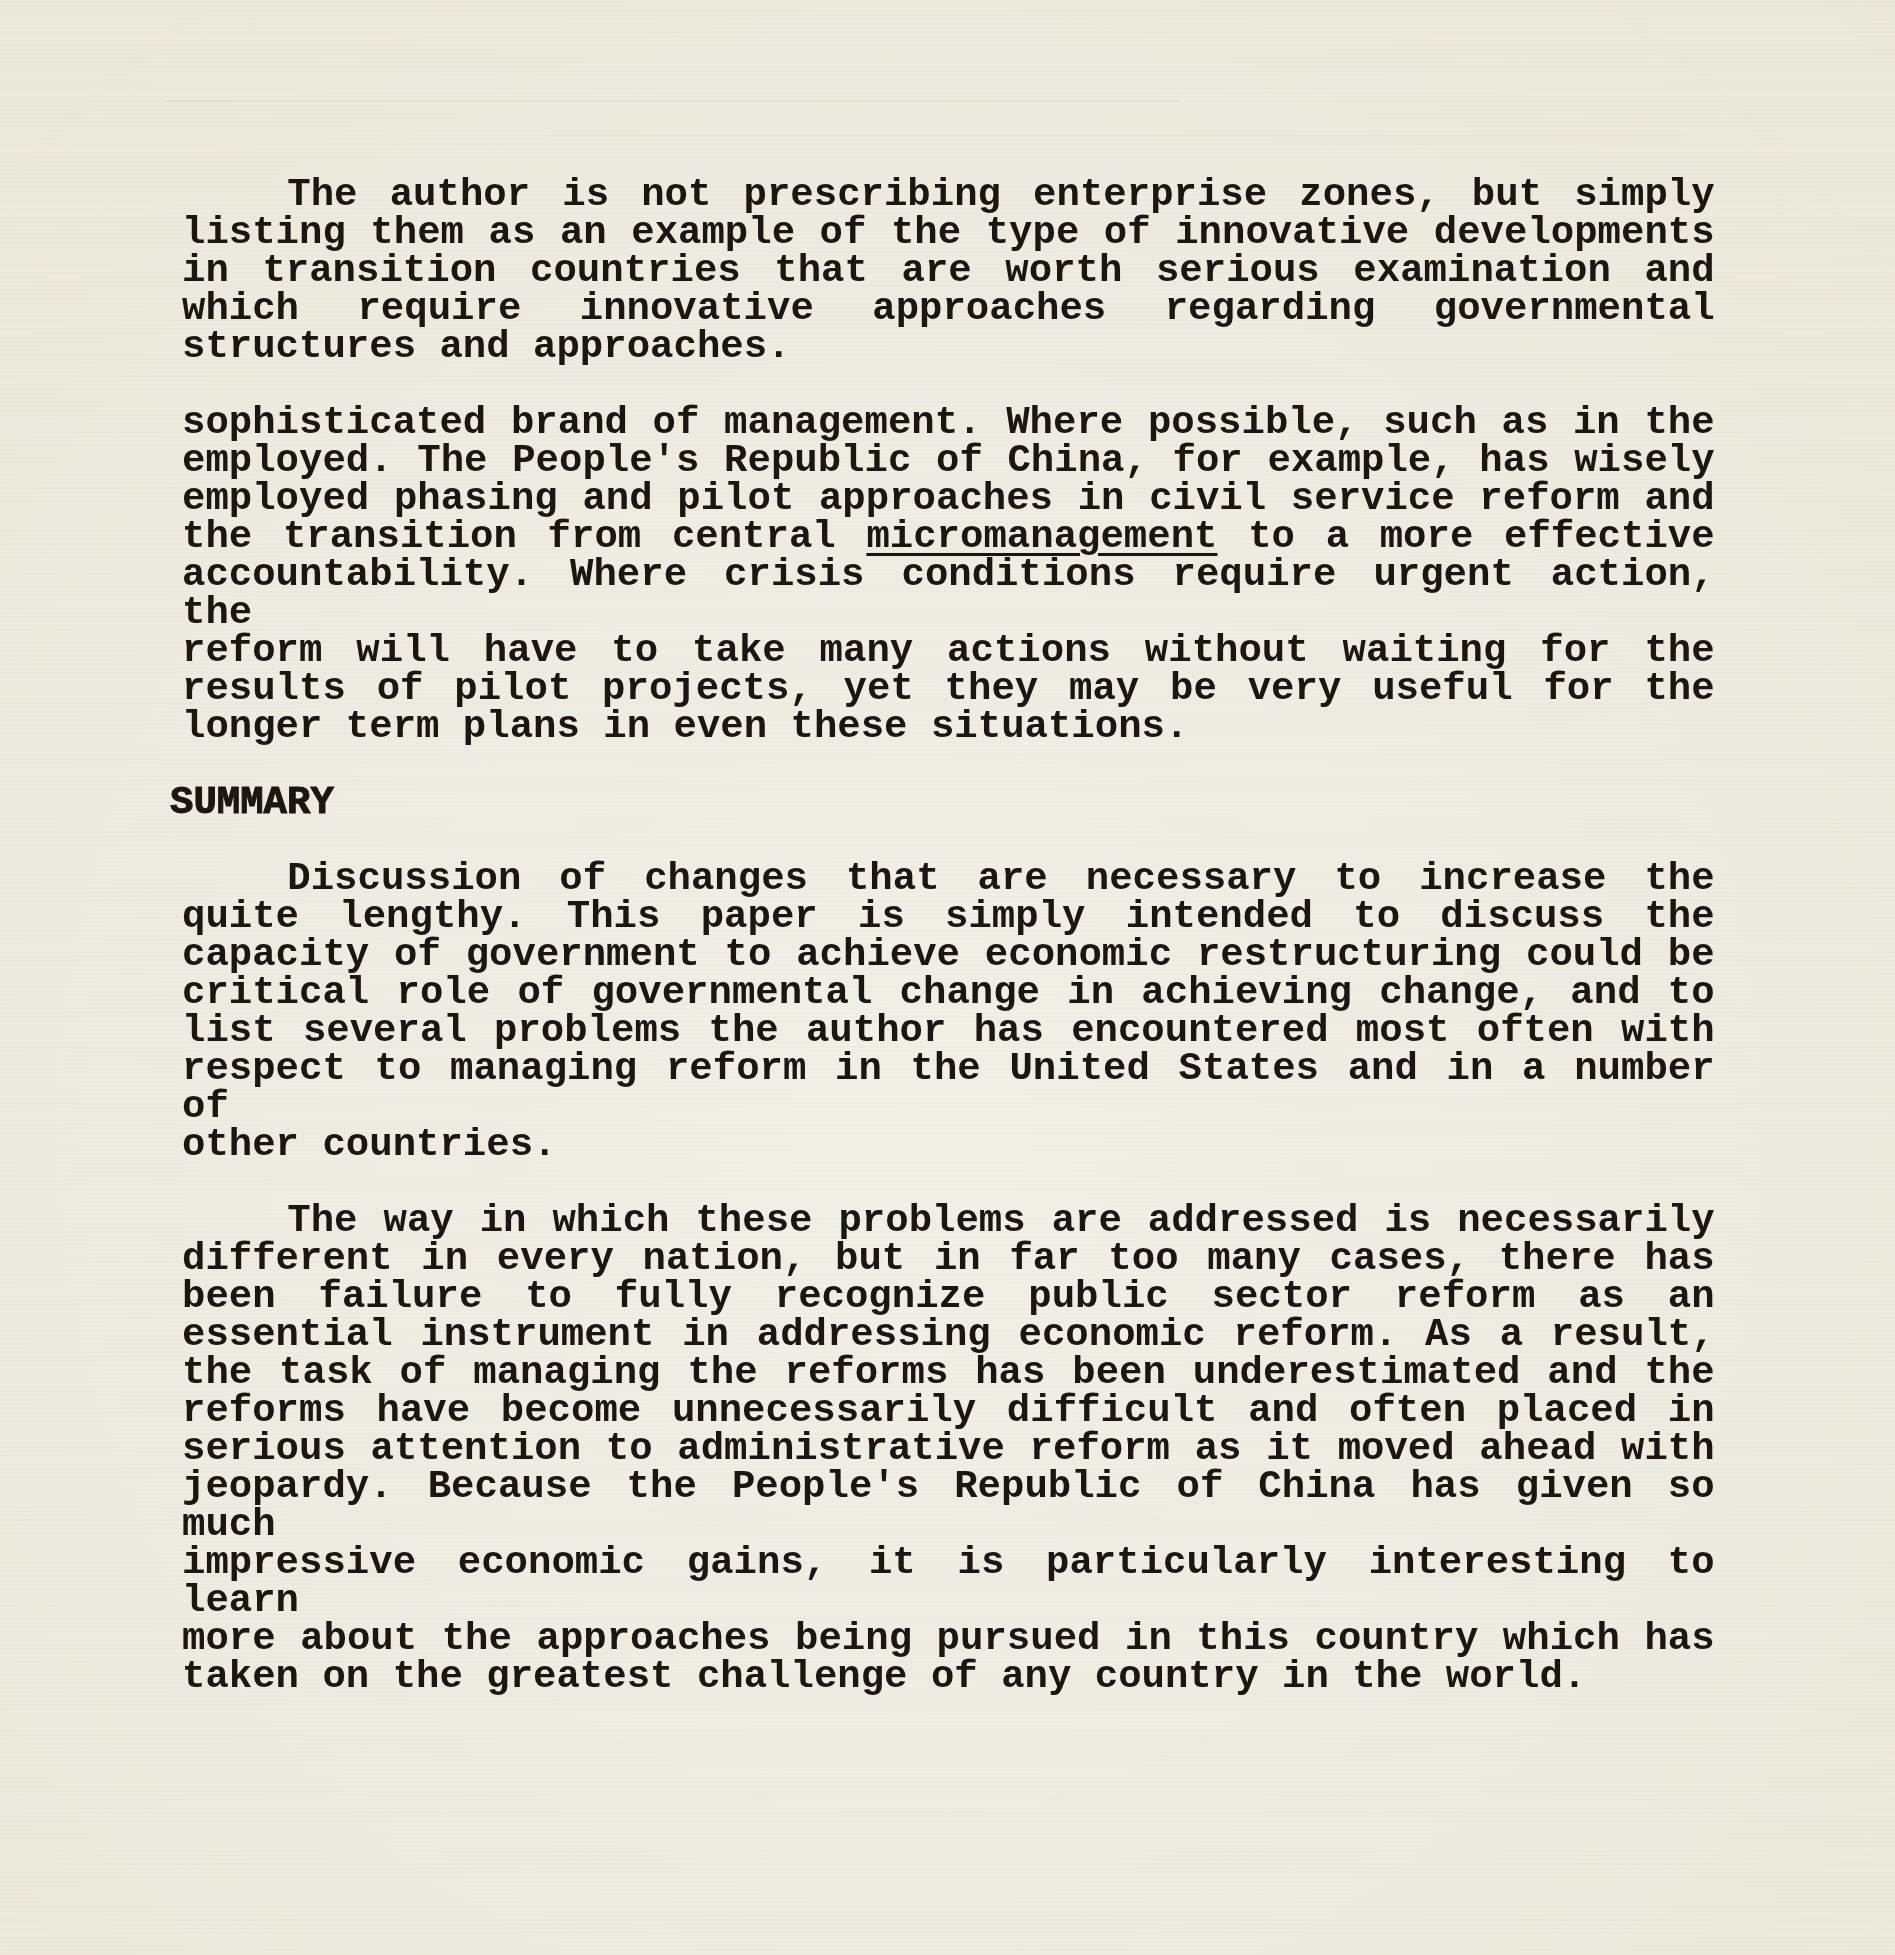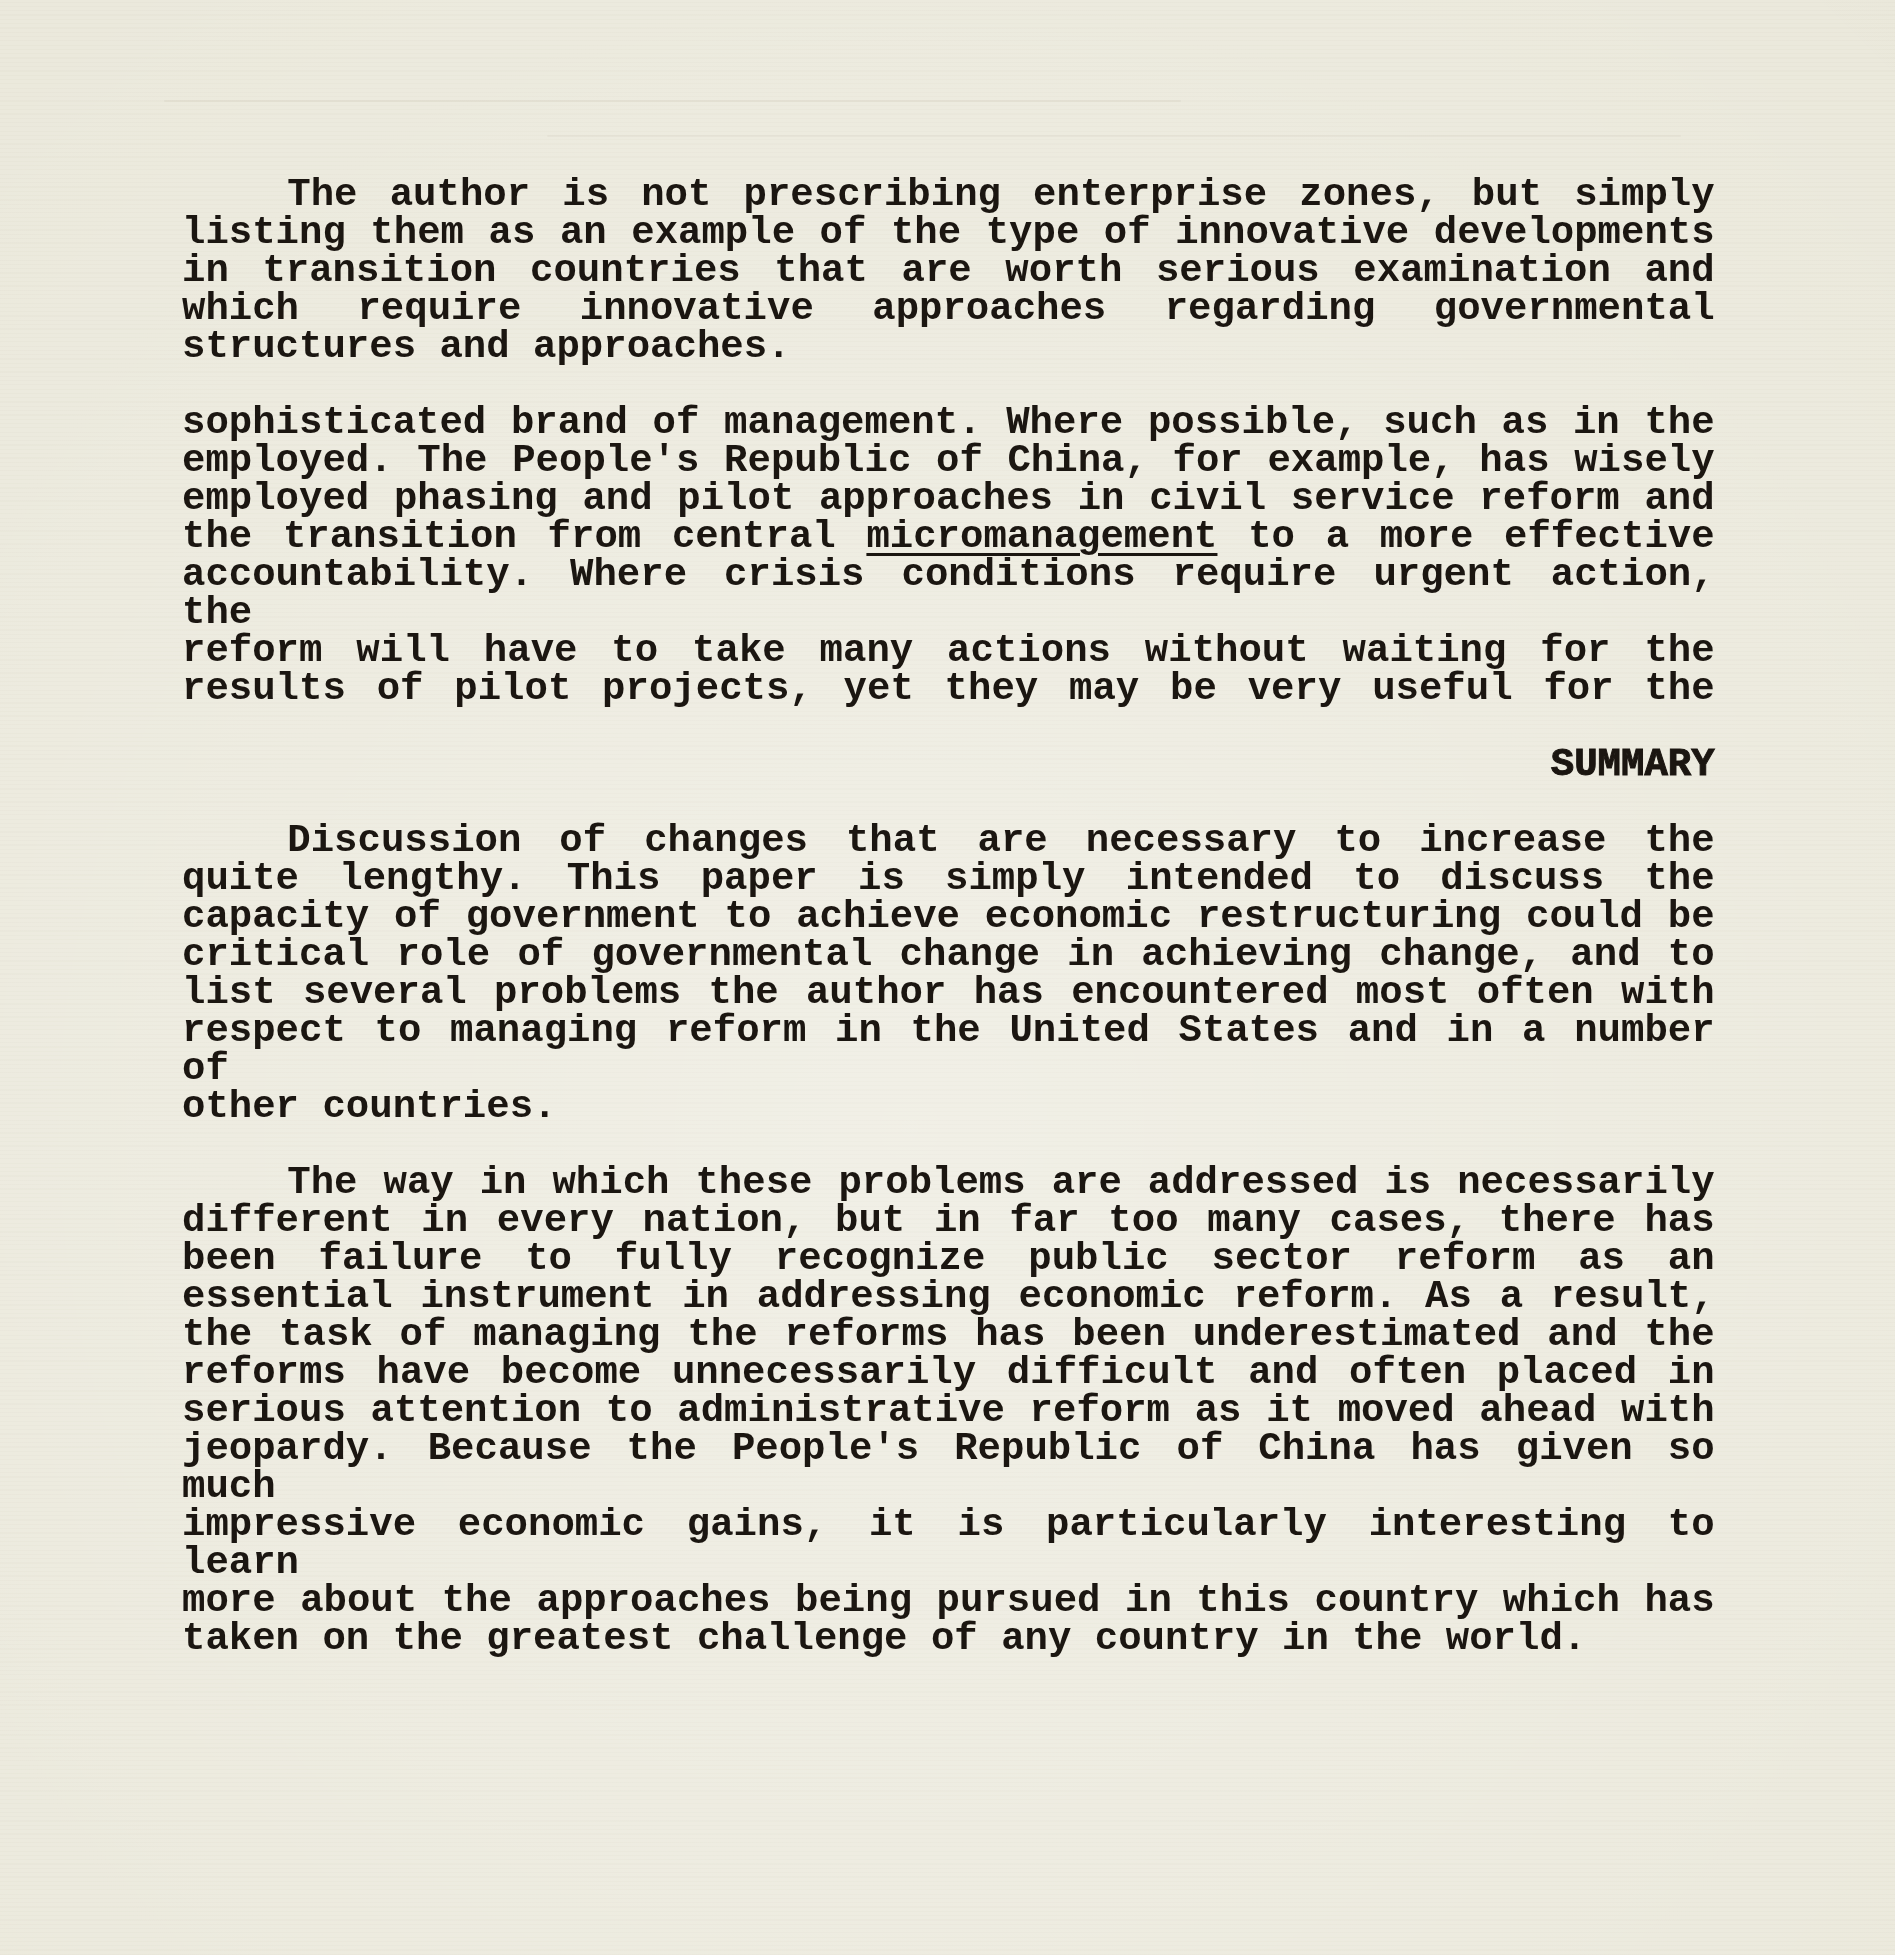--- a/index.html
+++ b/index.html
@@ -42,21 +42,21 @@
   }
   .paragraph { margin: 0 0 38px 12px; }
   .line {
     text-align: justify;
     text-align-last: justify;
     white-space: normal;
   }
   .line.indent { text-indent: 4.5ch; }
   .line.last   { text-align-last: left; }
   .heading {
-    text-align: right;
+    text-align: left;
     margin: 0 0 38px 0;
     -webkit-text-stroke: 1px currentColor;
   }
   u {
     text-decoration: underline;
     text-decoration-thickness: 2.7px;
     text-underline-offset: 5.9px;
   }
 </style>
 </head>
@@ -75,20 +75,21 @@
         <div class="line last">structures and approaches.</div>
       </div>
       <div class="paragraph">
         <div class="line">sophisticated brand of management.  Where possible, such as in the</div>
         <div class="line">employed.  The People's Republic of China, for example, has wisely</div>
         <div class="line">employed phasing and pilot approaches in civil service reform and</div>
         <div class="line">the transition from central <u>micromanagement</u> to a more effective</div>
         <div class="line">accountability. Where crisis conditions require urgent action, the</div>
         <div class="line">reform will have to take many actions without waiting for the</div>
         <div class="line">results of pilot projects, yet they may be very useful for the</div>
+        <div class="line last">longer term plans in even these situations.</div>
       </div>
       <div class="heading">SUMMARY</div>
       <div class="paragraph">
         <div class="line indent">Discussion of changes that are necessary to increase the</div>
         <div class="line">quite lengthy.  This paper is simply intended to discuss the</div>
         <div class="line">capacity of government to achieve economic restructuring could be</div>
         <div class="line">critical role of governmental change in achieving change, and to</div>
         <div class="line">list several problems the author has encountered most often with</div>
         <div class="line">respect to managing reform in the United States and in a number of</div>
         <div class="line last">other countries.</div>

